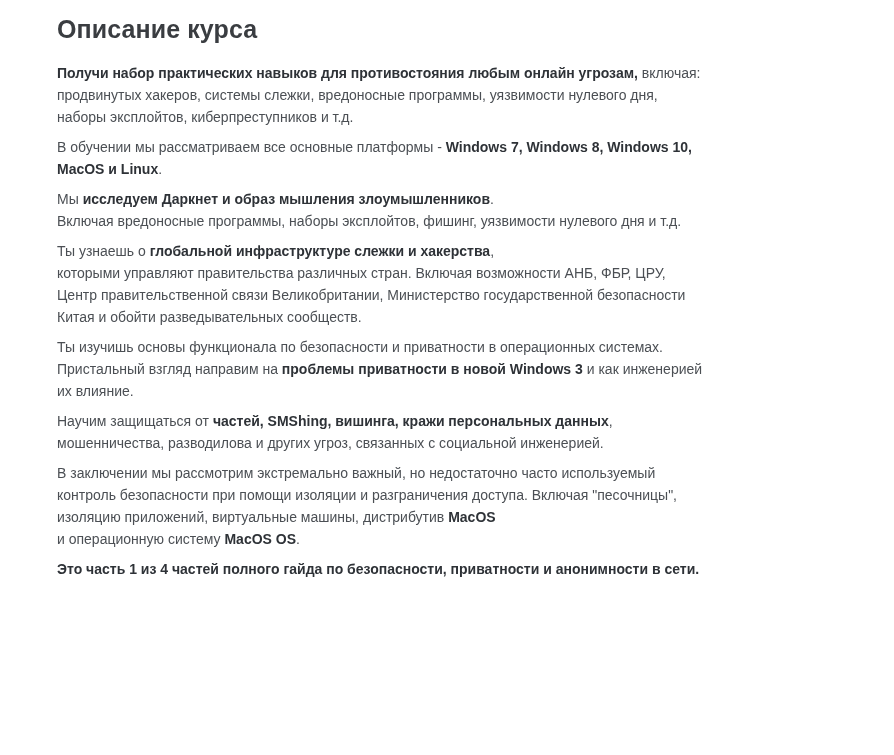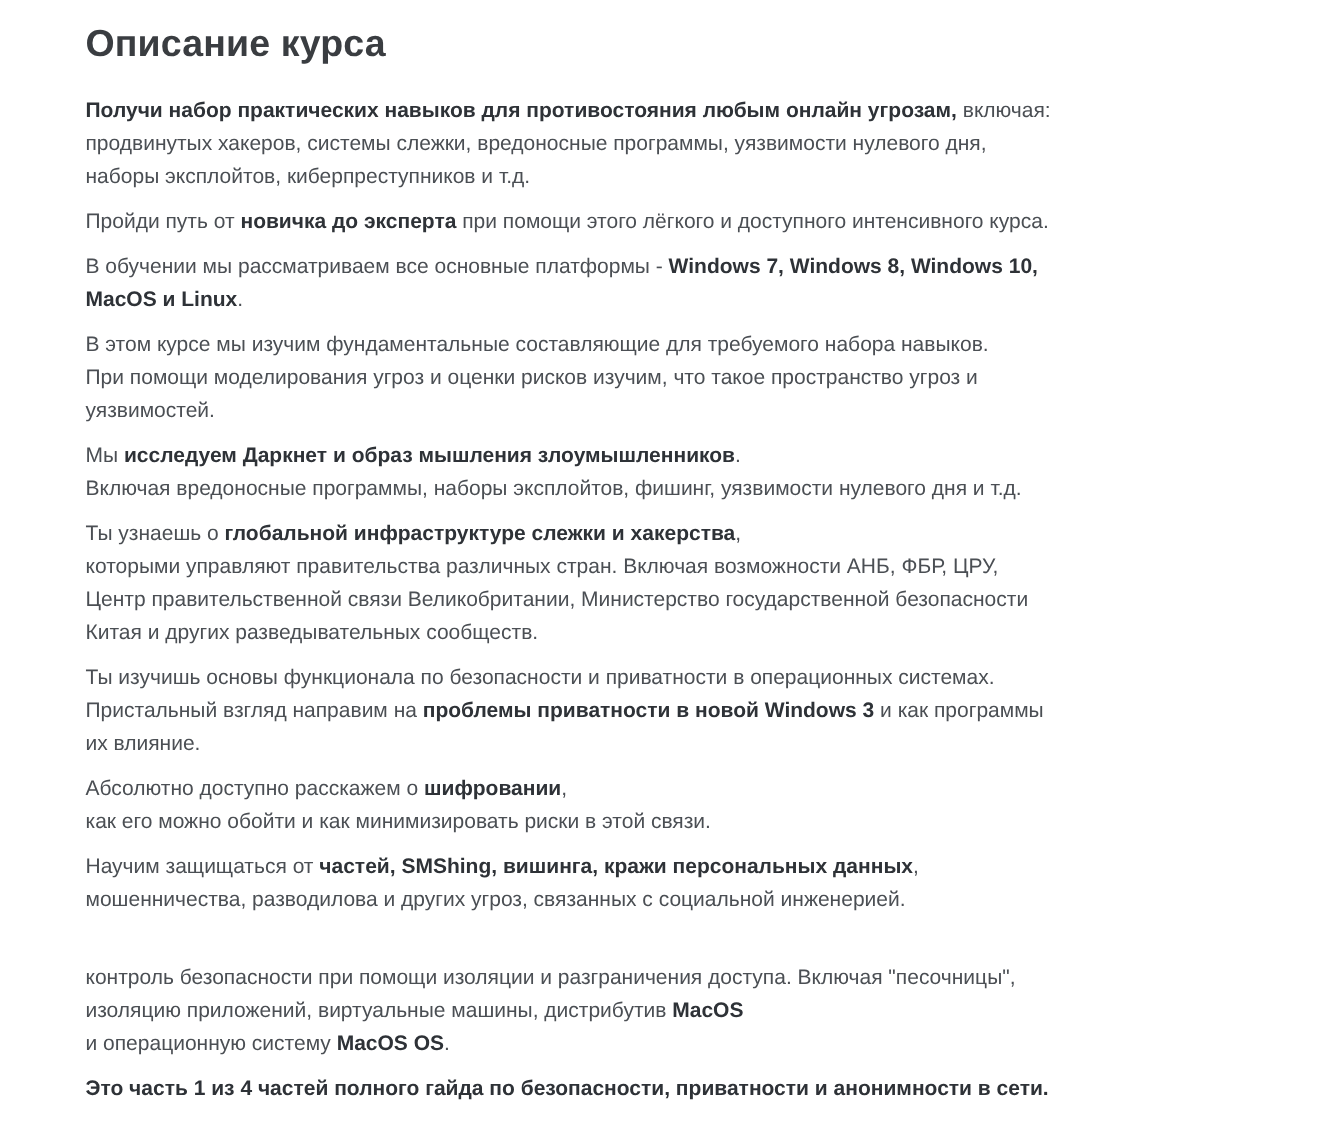--- a/index.html
+++ b/index.html
@@ -43,24 +43,21 @@
     color: #2e3237;
   }
 </style>
 </head>
 <body>
 
 <div class="content">
   <h1 class="page-title">Описание курса</h1>
   <div>
       <p class="para"><strong>Получи набор практических навыков для противостояния любым онлайн угрозам,</strong><span> включая:</span><br><span>продвинутых хакеров, системы слежки, вредоносные программы, уязвимости нулевого дня,</span><br><span>наборы эксплойтов, киберпреступников и т.д.</span></p>
-      <p class="para"><span>Пройди путь от </span><strong>новичка до эксперта</strong><span> при помощи этого лёгкого и доступного интенсивного курса.</span></p>
       <p class="para"><span>В обучении мы рассматриваем все основные платформы - </span><strong>Windows 7, Windows 8, Windows 10,</strong><br><strong>MacOS и Linux</strong><span>.</span></p>
-      <p class="para"><span>В этом курсе мы изучим фундаментальные составляющие для требуемого набора навыков.</span><br><span>При помощи моделирования угроз и оценки рисков изучим, что такое пространство угроз и</span><br><span>уязвимостей.</span></p>
       <p class="para"><span>Мы </span><strong>исследуем Даркнет и образ мышления злоумышленников</strong><span>.</span><br><span>Включая вредоносные программы, наборы эксплойтов, фишинг, уязвимости нулевого дня и т.д.</span></p>
-      <p class="para"><span>Ты узнаешь о </span><strong>глобальной инфраструктуре слежки и хакерства</strong><span>,</span><br><span>которыми управляют правительства различных стран. Включая возможности АНБ, ФБР, ЦРУ,</span><br><span>Центр правительственной связи Великобритании, Министерство государственной безопасности</span><br><span>Китая и других разведывательных сообществ.</span></p>
-      <p class="para"><span>Ты изучишь основы функционала по безопасности и приватности в операционных системах.</span><br><span>Пристальный взгляд направим на </span><strong>проблемы приватности в новой Windows 3</strong><span> и как программы</span><br><span>их влияние.</span></p>
-      <p class="para"><span>Абсолютно доступно расскажем о </span><strong>шифровании</strong><span>,</span><br><span>как его можно обойти и как минимизировать риски в этой связи.</span></p>
+      <p class="para"><span>Ты узнаешь о </span><strong>глобальной инфраструктуре слежки и хакерства</strong><span>,</span><br><span>которыми управляют правительства различных стран. Включая возможности АНБ, ФБР, ЦРУ,</span><br><span>Центр правительственной связи Великобритании, Министерство государственной безопасности</span><br><span>Китая и обойти разведывательных сообществ.</span></p>
+      <p class="para"><span>Ты изучишь основы функционала по безопасности и приватности в операционных системах.</span><br><span>Пристальный взгляд направим на </span><strong>проблемы приватности в новой Windows 3</strong><span> и как инженерией</span><br><span>их влияние.</span></p>
       <p class="para"><span>Научим защищаться от </span><strong>частей, SMShing, вишинга, кражи персональных данных</strong><span>,</span><br><span>мошенничества, разводилова и других угроз, связанных с социальной инженерией.</span></p>
-      <p class="para"><br><span>контроль безопасности при помощи изоляции и разграничения доступа. Включая "песочницы",</span><br><span>изоляцию приложений, виртуальные машины, дистрибутив </span><strong>MacOS</strong><br><span>и операционную систему </span><strong>MacOS OS</strong><span>.</span></p>
+      <p class="para"><span>В заключении мы рассмотрим экстремально важный, но недостаточно часто используемый</span><br><span>контроль безопасности при помощи изоляции и разграничения доступа. Включая "песочницы",</span><br><span>изоляцию приложений, виртуальные машины, дистрибутив </span><strong>MacOS</strong><br><span>и операционную систему </span><strong>MacOS OS</strong><span>.</span></p>
       <p class="para"><strong>Это часть 1 из 4 частей полного гайда по безопасности, приватности и анонимности в сети.</strong></p>
     </div>
 </div>
 
 </body></html>

